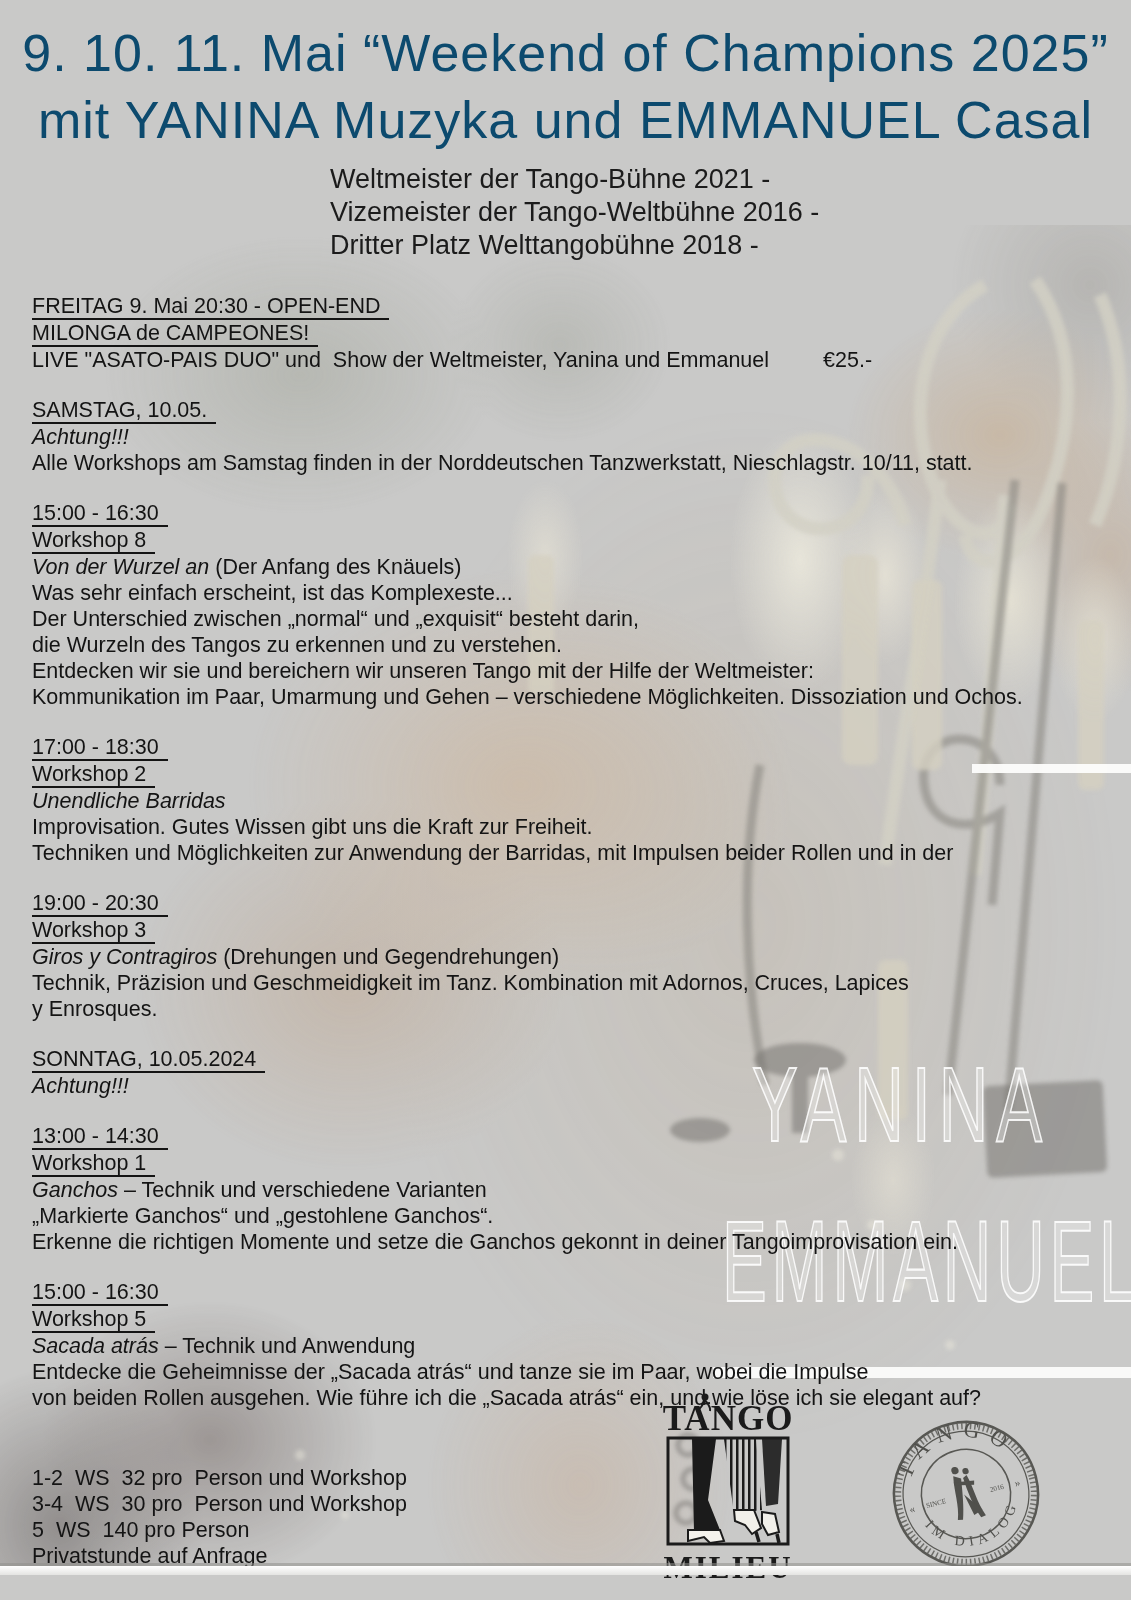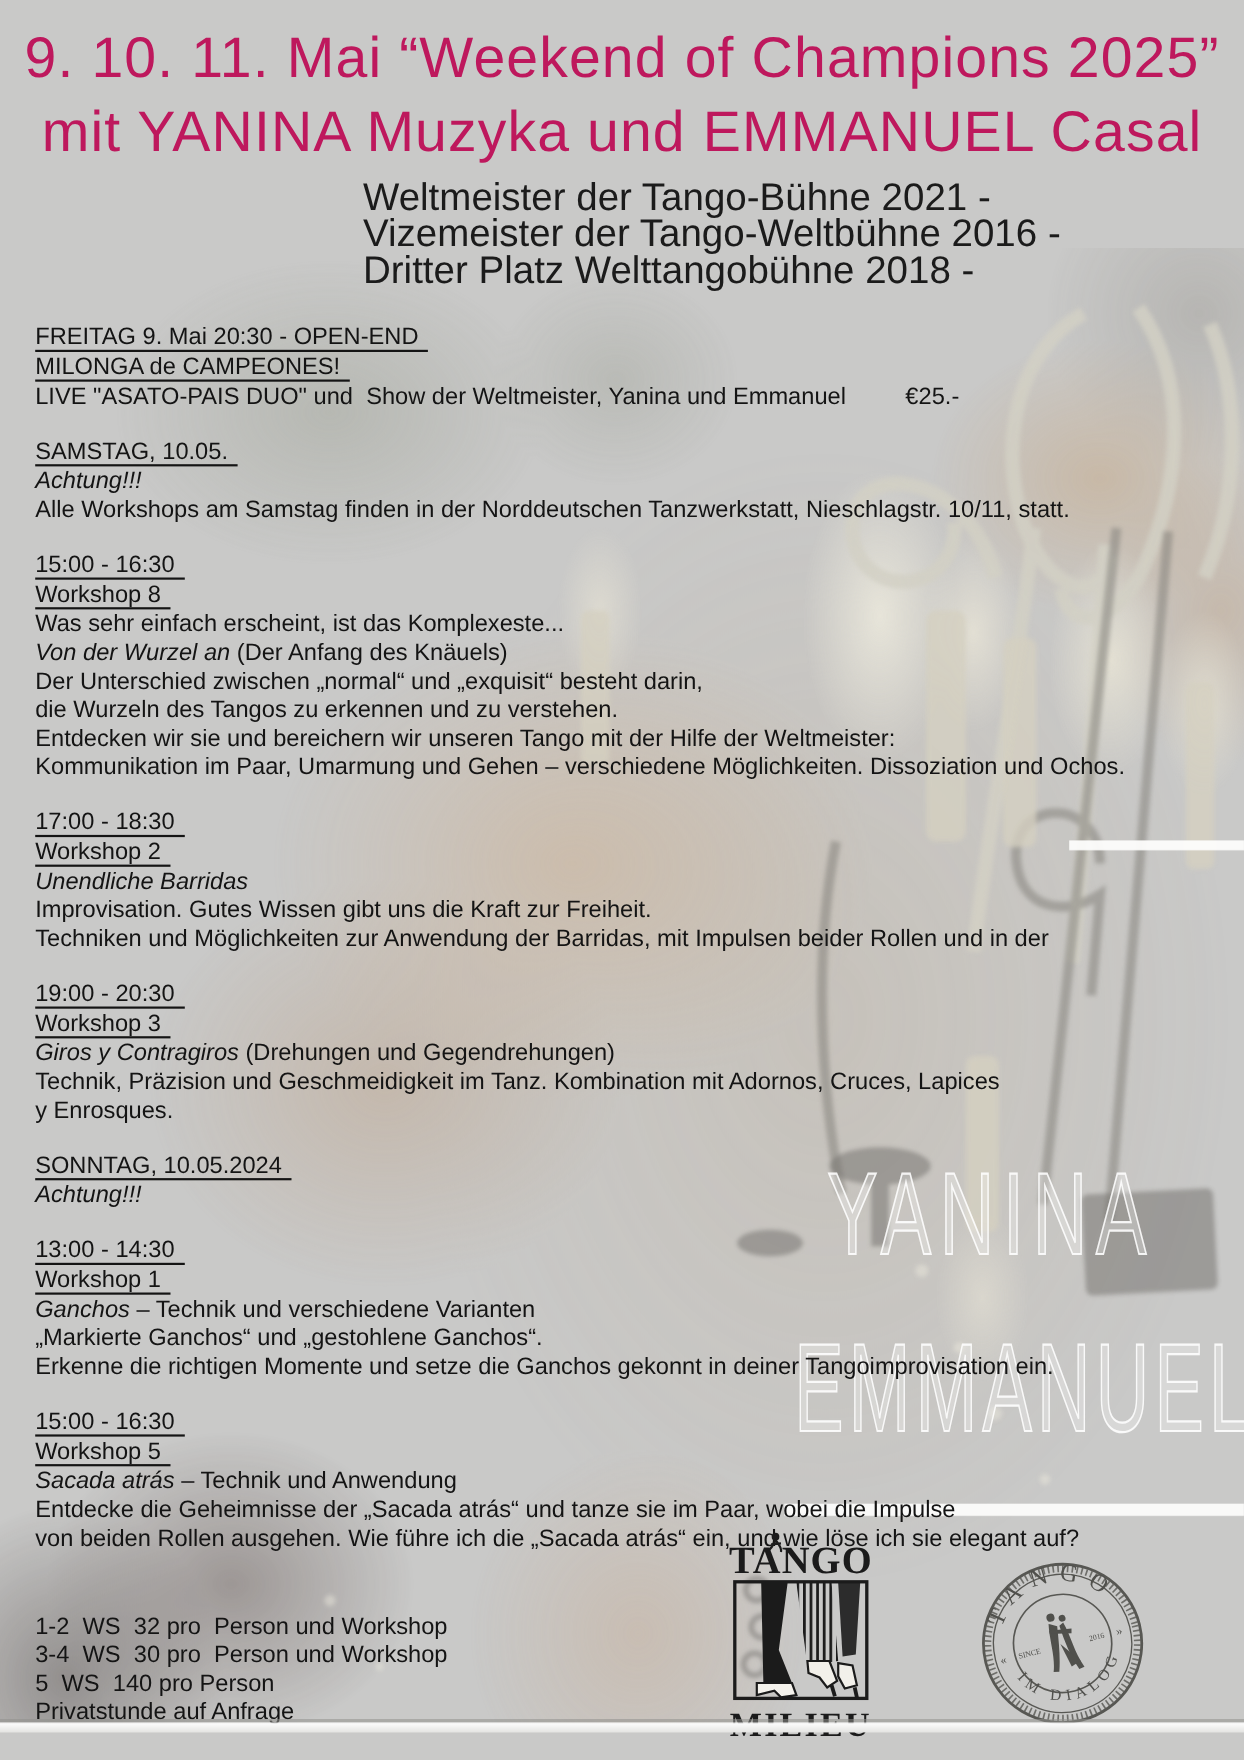--- a/index.html
+++ b/index.html
@@ -39,22 +39,22 @@
   .bg-name{
     position:absolute;color:rgba(255,255,255,.28);
     -webkit-text-stroke:2px rgba(255,255,255,.88);
     font-family:"Liberation Sans", sans-serif;font-weight:400;
     transform-origin:left top;white-space:nowrap;
   }
   .bg-name.yanina{left:752px;top:1044px;font-size:104px;letter-spacing:12px;transform:scaleX(.66) scaleY(1.02);}
   .bg-name.emmanuel{left:722px;top:1196px;font-size:112px;letter-spacing:8px;transform:scaleX(.60) scaleY(1.02);}
   
   .title{position:absolute;left:0;top:20px;width:1131px;text-align:center;
-    font-size:52px;line-height:67px;letter-spacing:1px;color:#be185d;}
-  .credentials{position:absolute;left:330px;top:163px;font-size:35px;line-height:33px;color:#1b1b1b;}
+    font-size:52px;line-height:67px;letter-spacing:1px;color:#0c4a6e;}
+  .credentials{position:absolute;left:330px;top:163px;font-size:27px;line-height:33px;color:#1b1b1b;}
   
   .content{position:absolute;left:32px;top:293px;width:1070px;font-size:21.5px;line-height:26px;color:#141414;}
   .content section{margin:0 0 24px 0;}
   .content section.pricing{margin-top:54px;}
   .line{white-space:pre-wrap;}
   .u{display:inline-block;border-bottom:2px solid #141414;padding-right:9px;line-height:24px;}
   .it{font-style:italic;}
   .price{display:inline-block;margin-left:54px;}
   
   .divider-shadow{position:absolute;left:0;top:1563px;width:1131px;height:3px;background:#8f8f8d;opacity:.55;}
@@ -144,22 +144,22 @@
 
     <section>
       <div class="line"><span class="u">SAMSTAG, 10.05.</span></div>
       <div class="line it">Achtung!!!</div>
       <div class="line">Alle Workshops am Samstag finden in der Norddeutschen Tanzwerkstatt, Nieschlagstr. 10/11, statt.</div>
     </section>
 
     <section>
       <div class="line"><span class="u">15:00 - 16:30</span></div>
       <div class="line"><span class="u">Workshop 8</span></div>
+      <div class="line"><span class="it">Von der Wurzel an</span><span> (Der Anfang des Knäuels)</span></div>
       <div class="line">Was sehr einfach erscheint, ist das Komplexeste...</div>
-      <div class="line"><span class="it">Von der Wurzel an</span><span> (Der Anfang des Knäuels)</span></div>
       <div class="line">Der Unterschied zwischen „normal“ und „exquisit“ besteht darin,</div>
       <div class="line">die Wurzeln des Tangos zu erkennen und zu verstehen.</div>
       <div class="line">Entdecken wir sie und bereichern wir unseren Tango mit der Hilfe der Weltmeister:</div>
       <div class="line">Kommunikation im Paar, Umarmung und Gehen – verschiedene Möglichkeiten. Dissoziation und Ochos.</div>
     </section>
 
     <section>
       <div class="line"><span class="u">17:00 - 18:30</span></div>
       <div class="line"><span class="u">Workshop 2</span></div>
       <div class="line"><span class="it">Unendliche Barridas</span><span></span></div>

